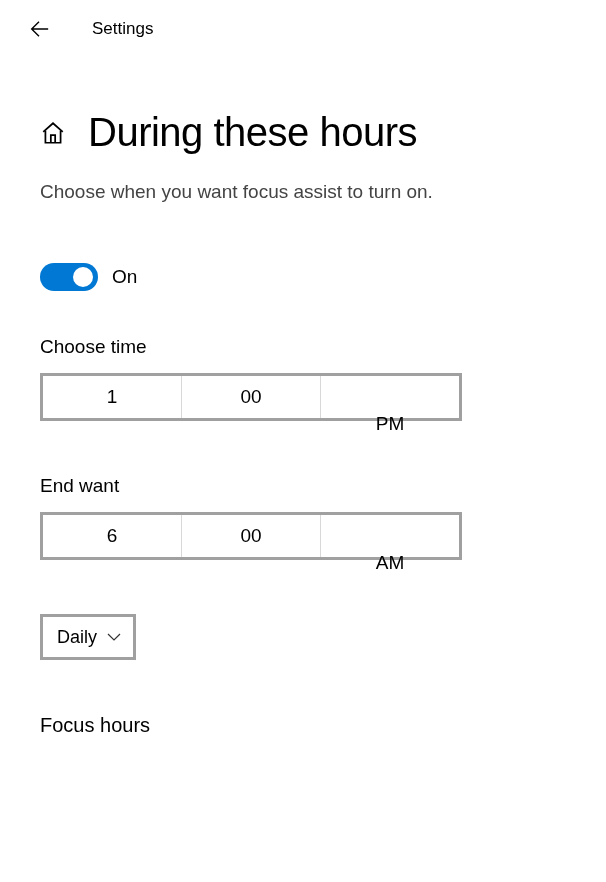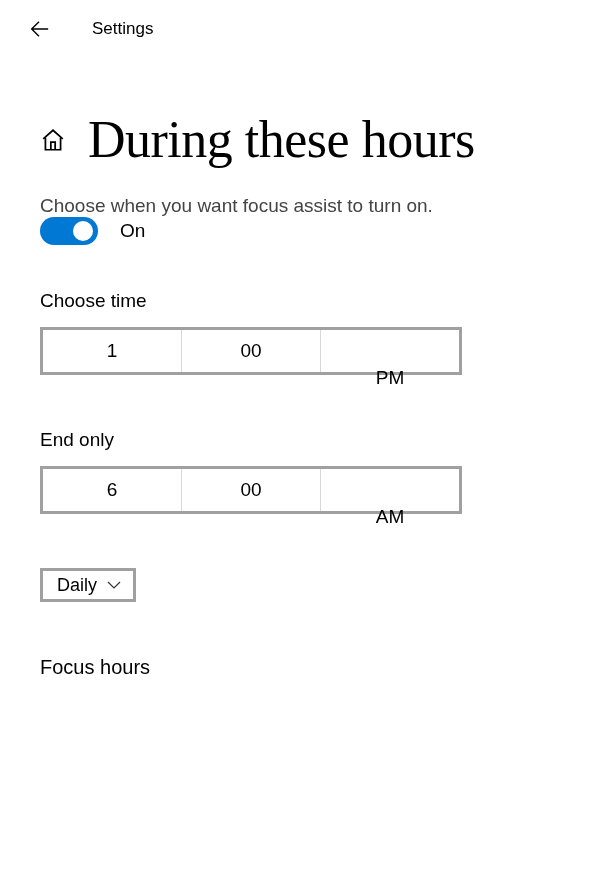--- a/index.html
+++ b/index.html
@@ -37,33 +37,33 @@
       display: flex;
       align-items: center;
       gap: 22px;
       margin-bottom: 26px;
     }
     .home-icon {
       width: 26px;
       height: 26px;
     }
     .page-title {
-      font-size: 52px;
+      font-size: 40px;
       font-weight: 400;
       letter-spacing: -0.5px;
-      font-family: Liberation Serif, serif;
     }
     .subtitle {
       font-size: 19px;
       color: #444;
+      margin-bottom: 60px;
     }
     .toggle-row {
       display: flex;
       align-items: center;
-      gap: 22px;
+      gap: 14px;
       margin-bottom: 45px;
     }
     .toggle {
       width: 58px;
       height: 28px;
       background: #0078d4;
       border-radius: 14px;
       position: relative;
       cursor: pointer;
     }
@@ -104,21 +104,21 @@
       margin-top: 48px;
     }
     .section-label {
       font-size: 20px;
       margin-bottom: 17px;
     }
     .dropdown {
       display: inline-flex;
       align-items: center;
       border: 3px solid #a0a0a0;
-      height: 34px;
+      height: 46px;
       padding: 0 12px 0 14px;
       gap: 10px;
       cursor: pointer;
       font-size: 18px;
       margin-bottom: 54px;
     }
     .chevron {
       width: 14px;
       height: 9px;
     }
@@ -152,21 +152,21 @@
     <span class="toggle-label">On</span>
   </div>
 
   <div class="field-label">Choose time</div>
   <div class="time-picker">
     <div class="time-segment">1</div>
     <div class="time-segment">00</div>
     <div class="time-segment">PM</div>
   </div>
 
-  <div class="field-label">End only</div>
+  <div class="field-label">End want</div>
   <div class="time-picker">
     <div class="time-segment">6</div>
     <div class="time-segment">00</div>
     <div class="time-segment">AM</div>
   </div>
 
   <div class="dropdown">
     <span>Daily</span>
     <svg class="chevron" viewBox="0 0 14 9" fill="none" stroke="#333" stroke-width="1.2">
       <path d="M1 1 L7 7 L13 1"></path>

